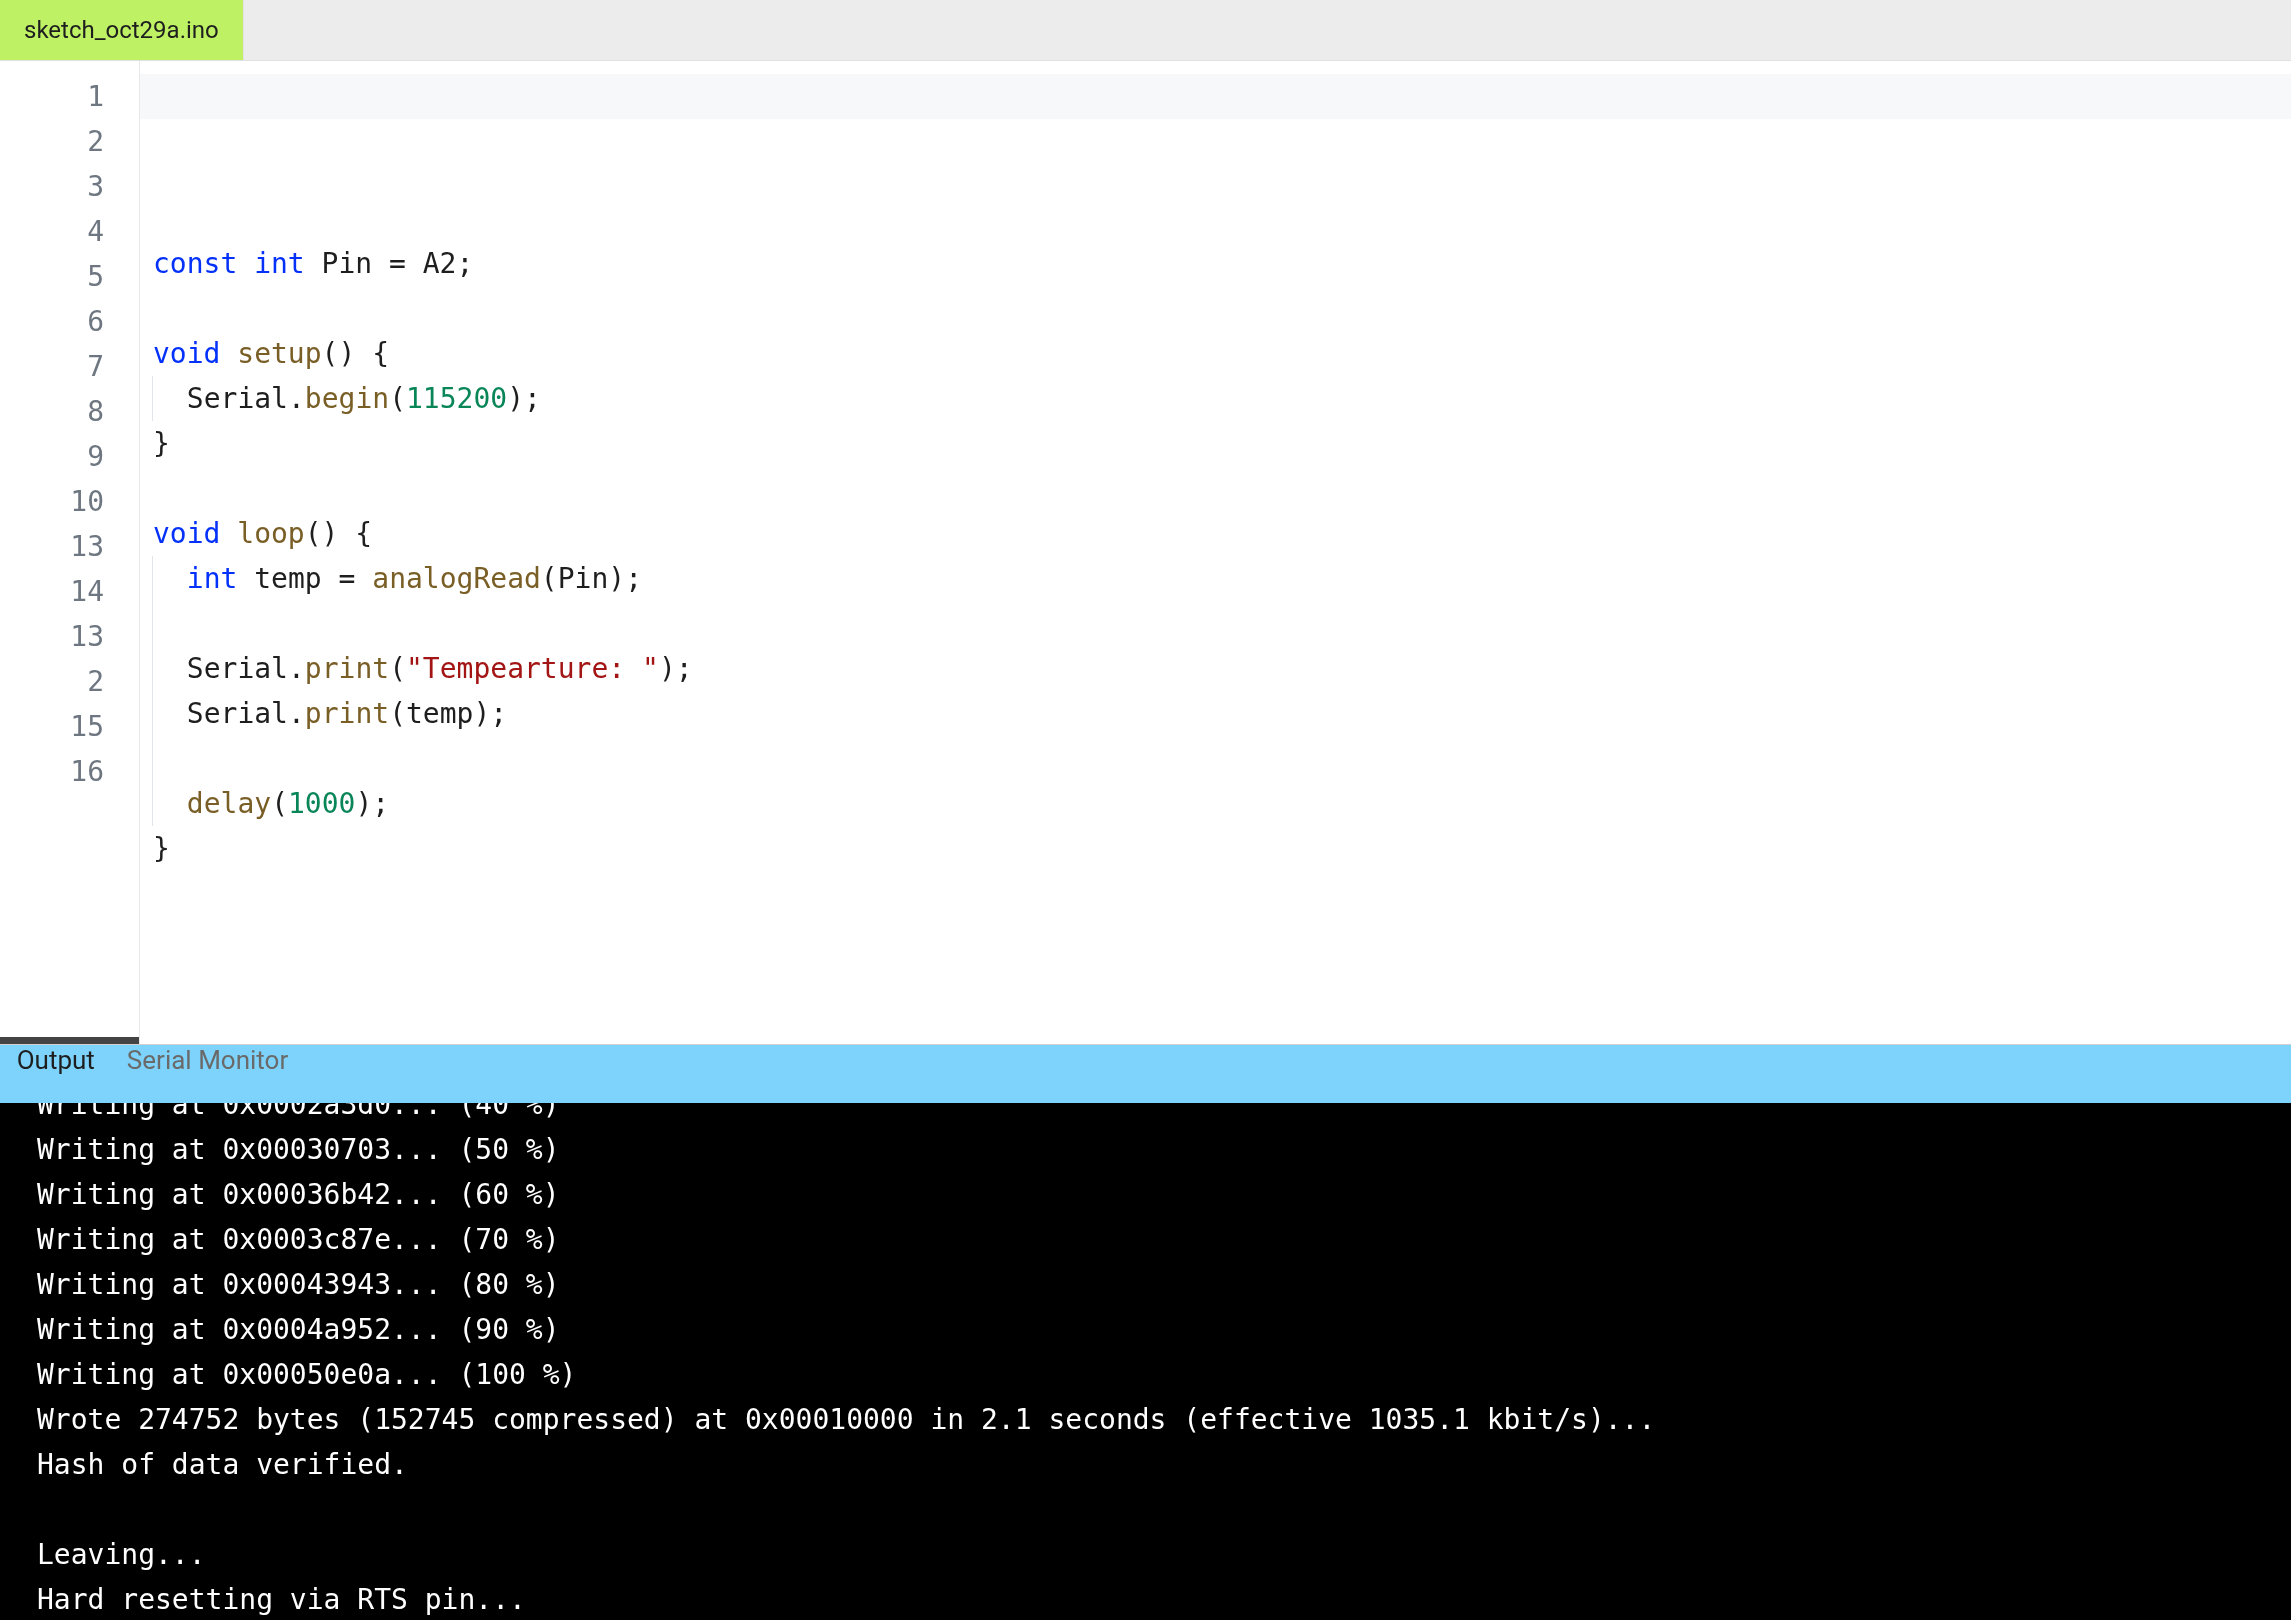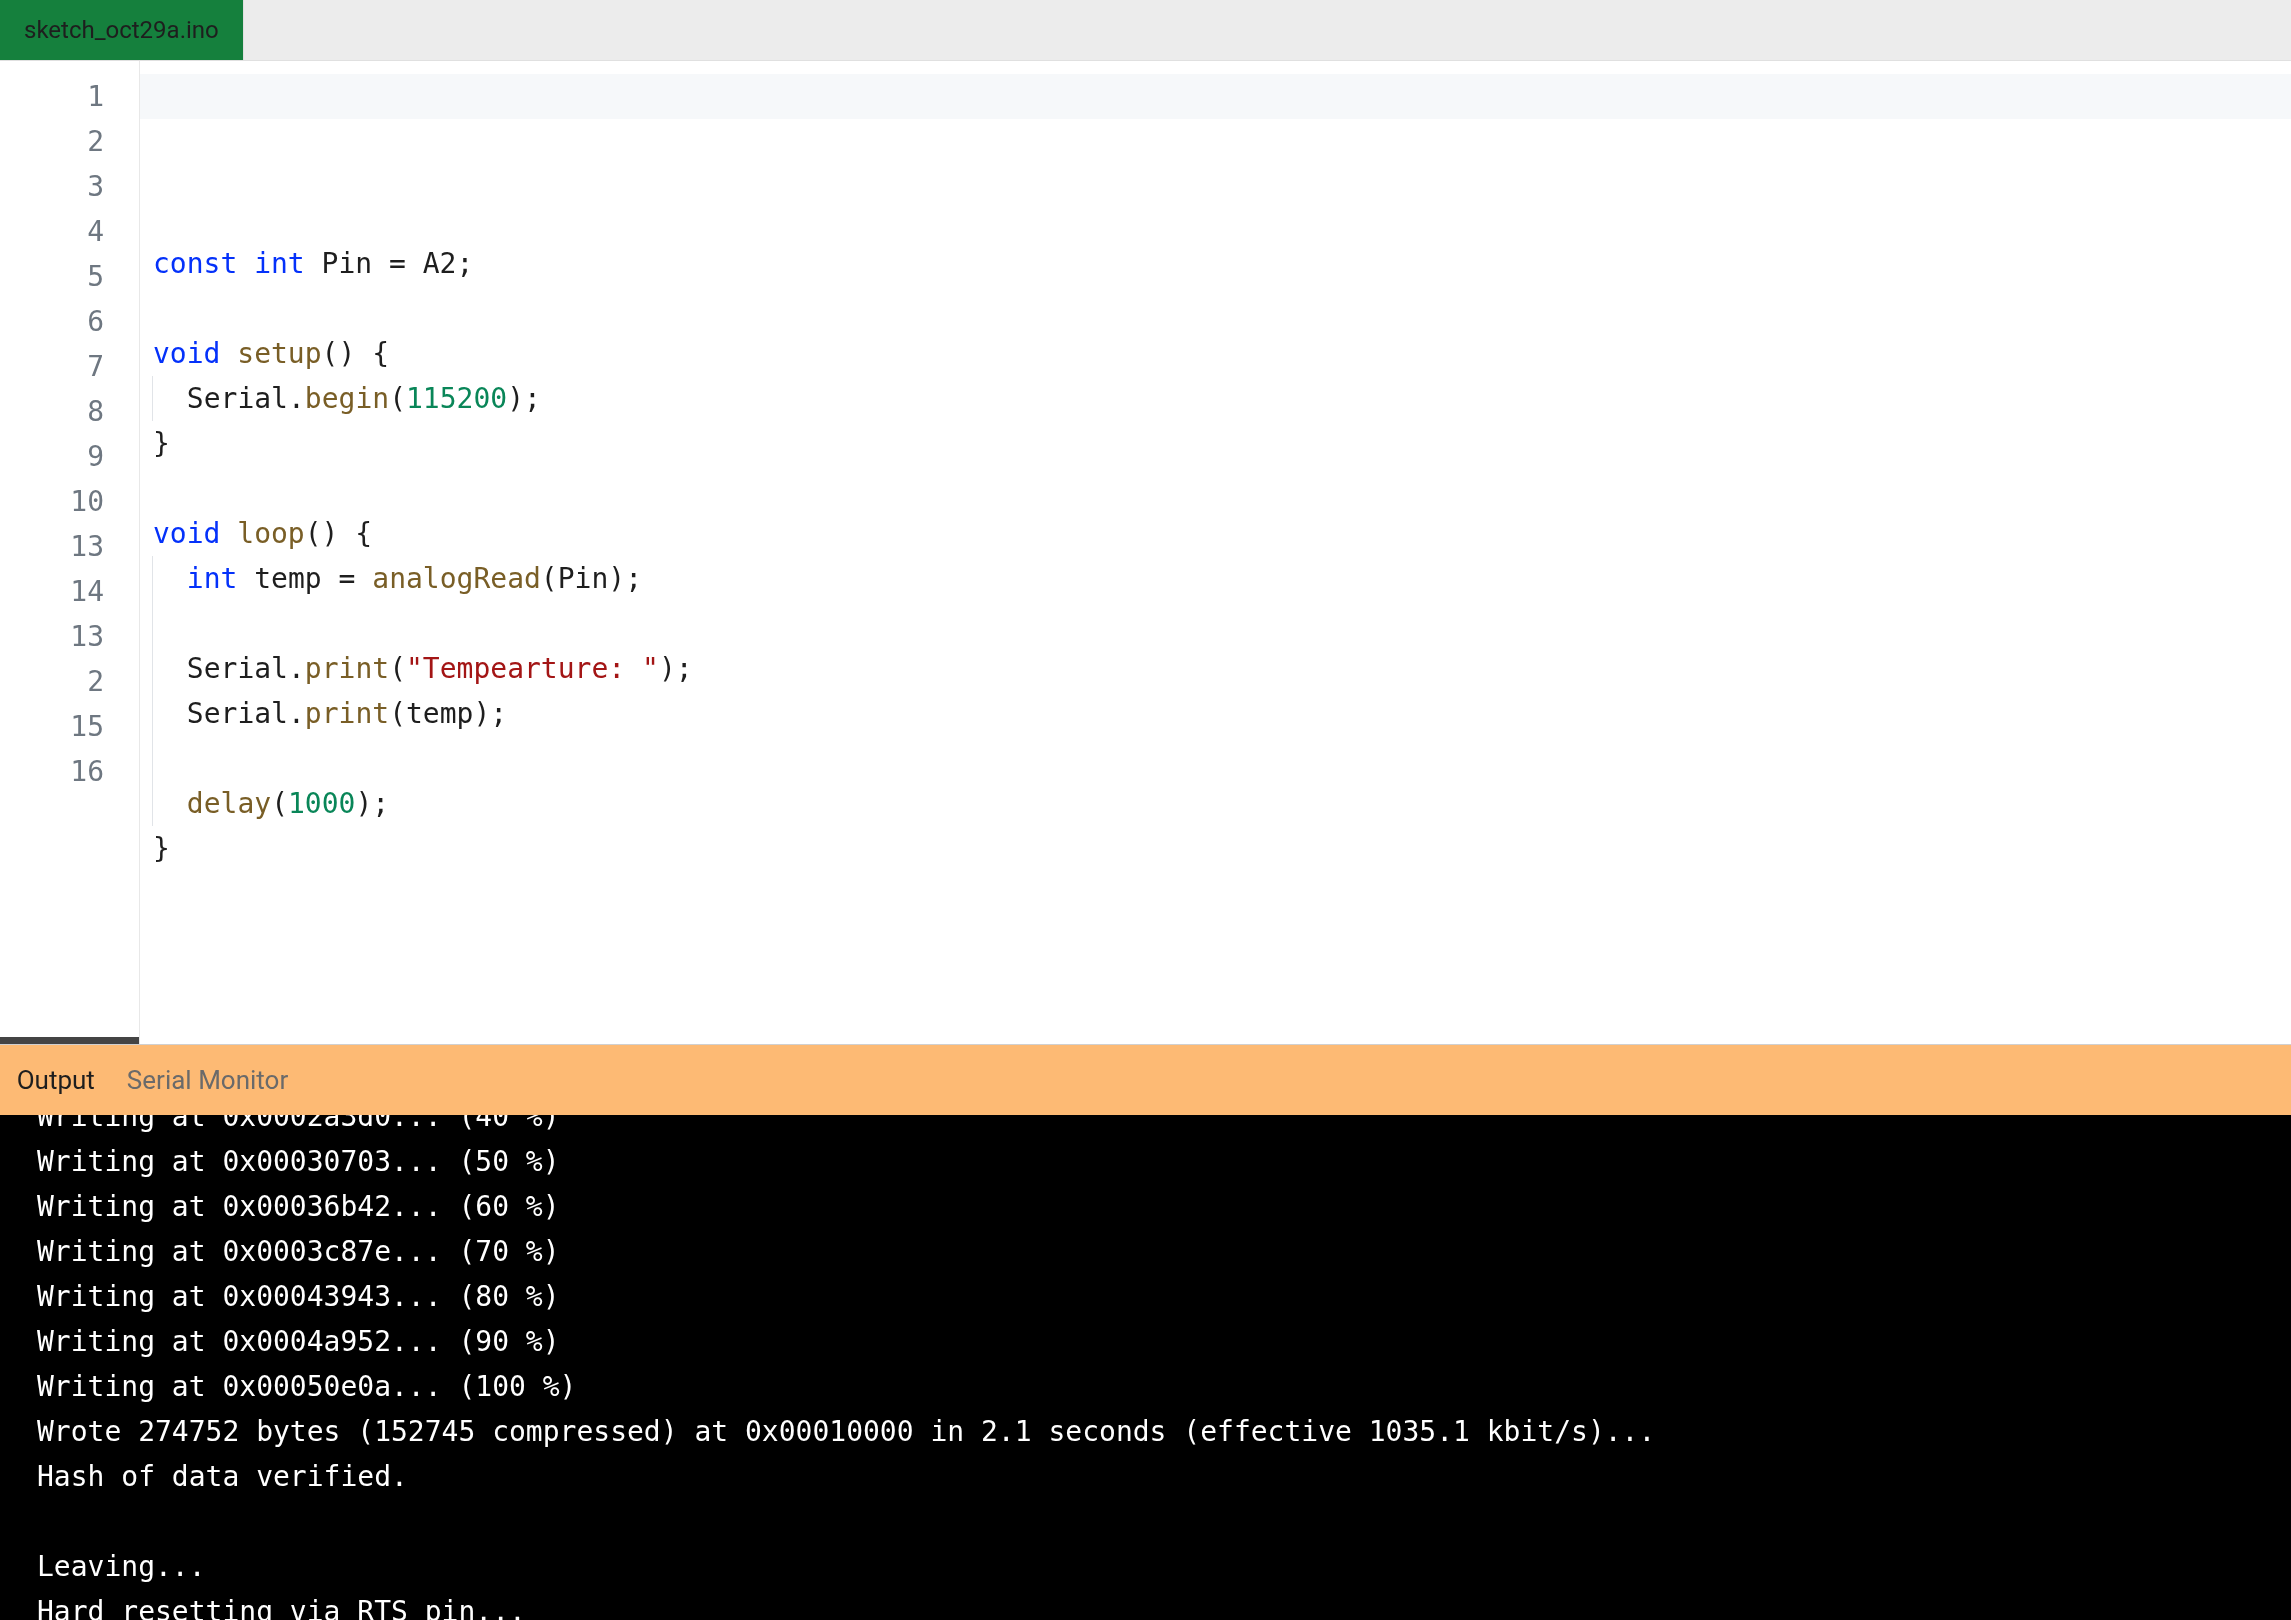--- a/index.html
+++ b/index.html
@@ -18,21 +18,21 @@
     height: 61px;
     background: #ececec;
     border-bottom: 0.9px solid #e0e0e0;
   }
   .tab {
     display: flex;
     align-items: center;
     padding: 8px 24px;
     font-size: 24px;
     color: #1e1e1e;
-    background: #15803d;
+    background: #bef264;
     border-right: 0.9px solid #e0e0e0;
     cursor: pointer;
   }
 
   
   .editor {
     position: relative;
     height: 983px;
     display: flex;
     font-family: "SF Mono", "Consolas", "Menlo", "DejaVu Sans Mono", monospace;
@@ -88,25 +88,24 @@
   
   .panel-tabs-wrap { position: relative; }
   .scroll-indicator {
     position: absolute;
     top: -7.4px; left: 0;
     width: 139px; height: 7.4px;
     background: #444;
   }
   .panel-tabs {
     display: flex;
-    align-items: center;
     gap: 32px;
     padding: 0 16.7px;
-    height: 71px;
-    background: #fdba74;
+    height: 59px;
+    background: #7dd3fc;
     font-size: 26px;
     border-top: 0.9px solid #d0d0d0;
   }
   .panel-tab {
     color: #6a6a6a;
     cursor: pointer;
   }
   .panel-tab.active { color: #1e1e1e; }
 
   .console {

